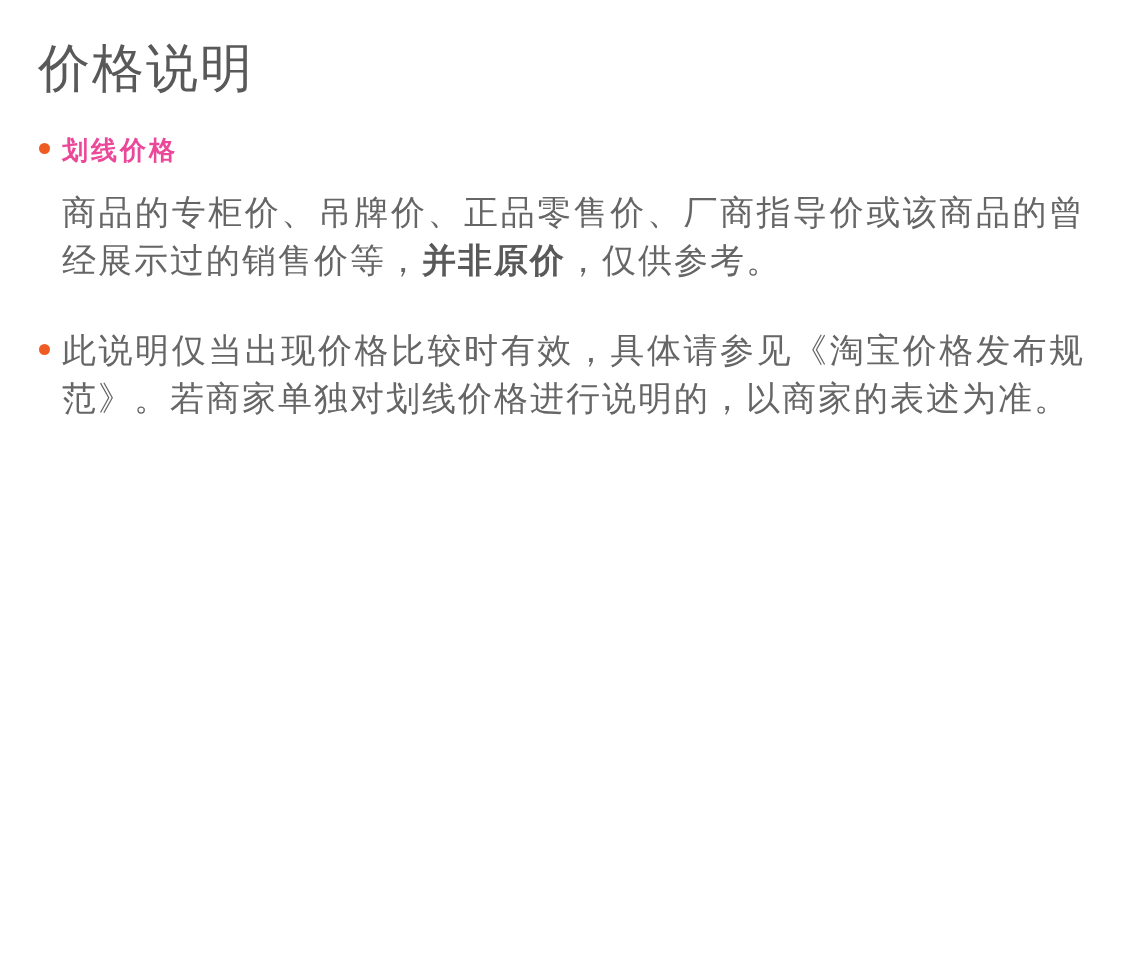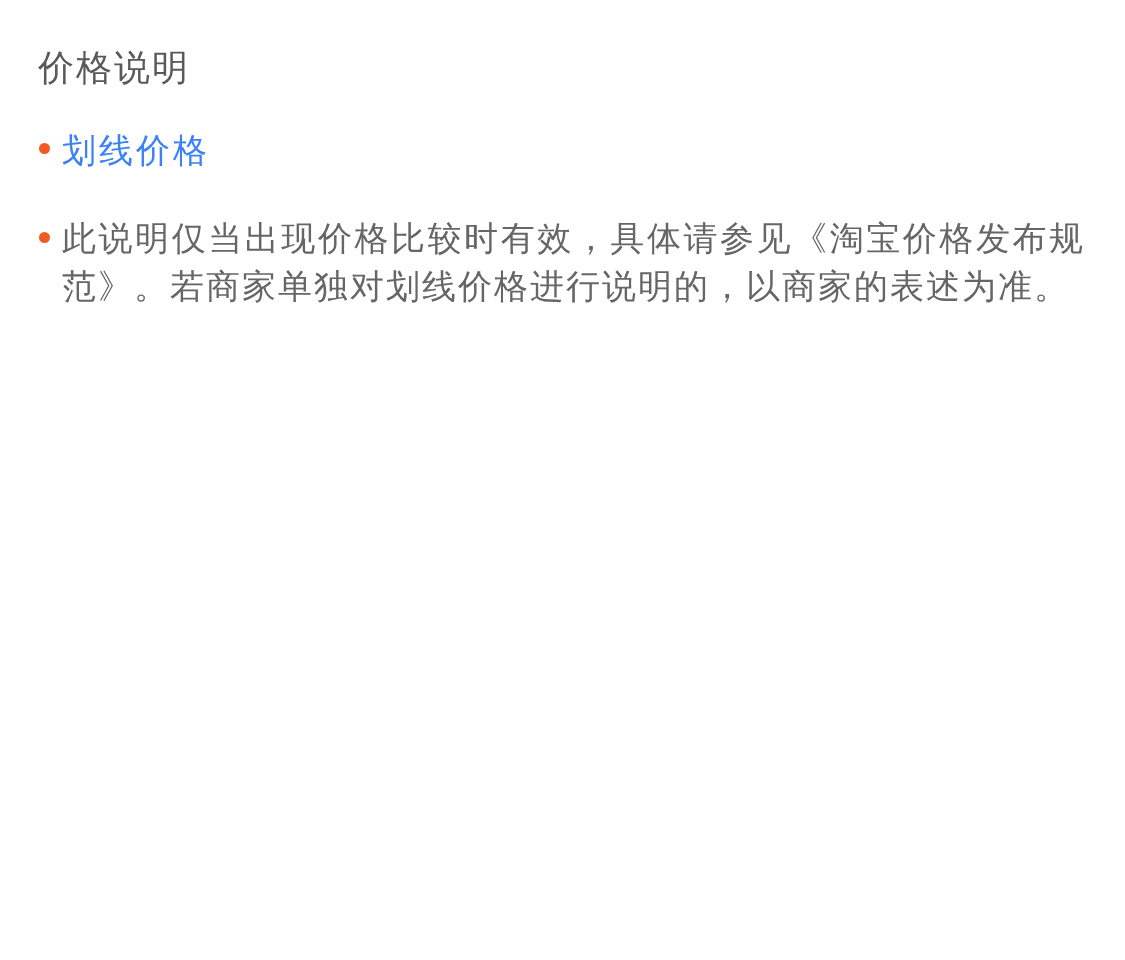--- a/index.html
+++ b/index.html
@@ -12,21 +12,21 @@
     box-sizing: border-box;
     width: 1125px;
     height: 960px;
     background: #ffffff;
     padding: 40px 40px 0 38px;
     font-family: "Liberation Sans", sans-serif;
     color: #666666;
     overflow: hidden;
   }
   .title {
-    font-size: 36px;
+    font-size: 52px;
     font-weight: 400;
     color: #595959;
     line-height: 56px;
     margin: 0 0 32px 0;
     letter-spacing: 2px;
   }
   .item {
     position: relative;
     padding-left: 24px;
     margin-bottom: 42px;
@@ -37,23 +37,23 @@
     top: 15px;
     width: 11px;
     height: 11px;
     border-radius: 50%;
     background: #f05a23;
   }
   .item.plain .dot {
     top: 18px;
   }
   .heading {
-    font-size: 34px;
-    font-weight: 400;
-    color: #3b82f6;
+    font-size: 26px;
+    font-weight: 700;
+    color: #ec4899;
     line-height: 44px;
     margin: 0 0 16px 0;
     letter-spacing: 3px;
   }
   .para {
     font-size: 34px;
     line-height: 48px;
     margin: 0;
     letter-spacing: 2px;
     color: #666666;
@@ -67,20 +67,21 @@
 </head>
 <body>
 
 <div class="page">
 
   <h1 class="title">价格说明</h1>
 
   <div class="item">
     <span class="dot" style="background: rgb(240, 90, 35);"></span>
     <h2 class="heading">划线价格</h2>
+    <p class="para"><span>商品的专柜价、吊牌价、正品零售价、厂商指导价或该商品的曾经展示过的销售价等，</span><span class="b">并非原价</span><span>，仅供参考。</span></p>
   </div>
 
 
 
   <div class="item plain">
     <span class="dot" style="background: rgb(240, 90, 35);"></span>
     <p class="para"><span>此说明仅当出现价格比较时有效，具体请参见《淘宝价格发布规范》。若商家单独对划线价格进行说明的，以商家的表述为准。</span></p>
   </div>
 
 </div>

